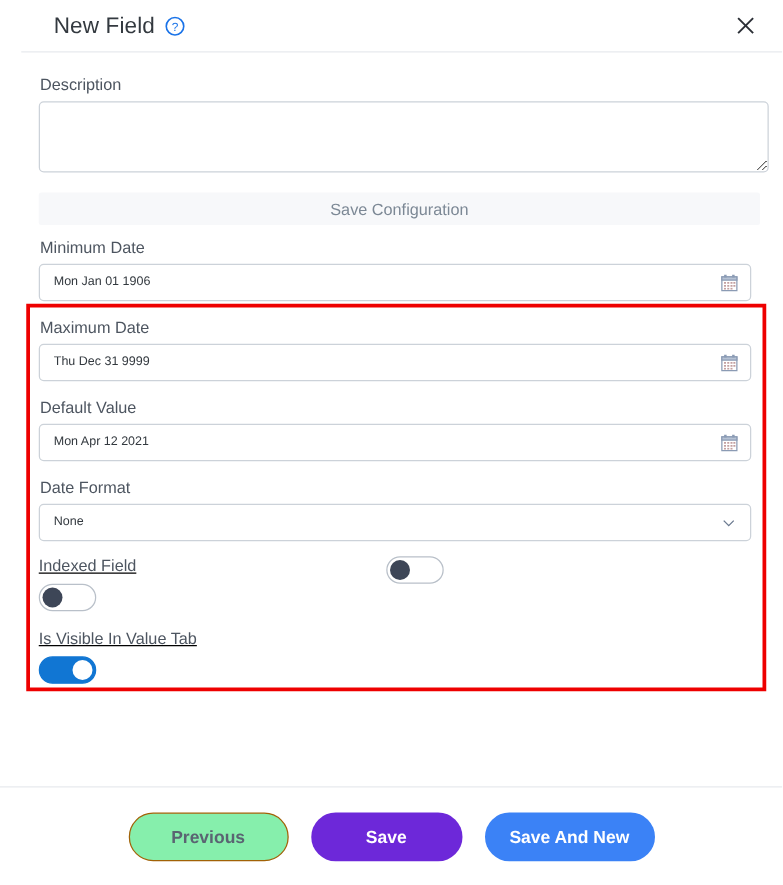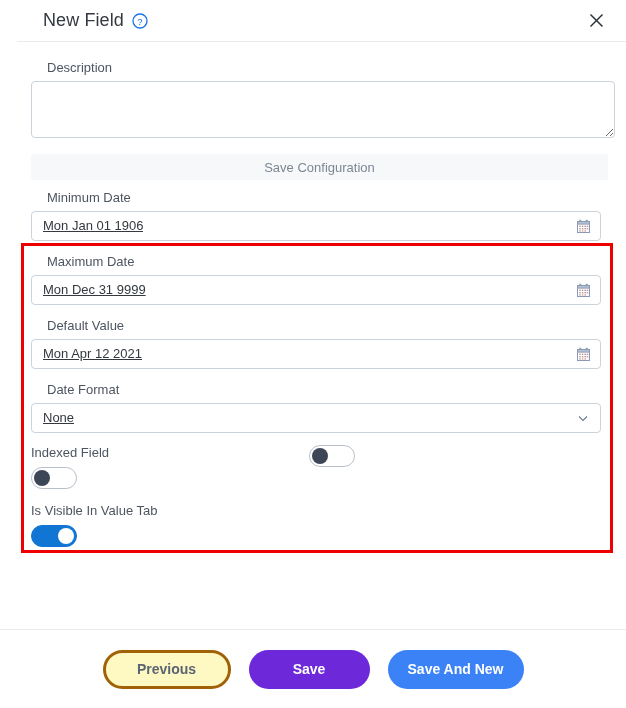--- a/index.html
+++ b/index.html
@@ -50,21 +50,21 @@
 
   
   .body {
     position: relative;
     padding: 0;
   }
 
   .field-label {
     font-size: 13px;
     color: #4d5560;
-    margin: 0 0 5px 16px;
+    margin: 0 0 5px 1px;
     line-height: 16px;
   }
 
   .desc-wrap { padding: 18px 14px 0 14px; }
 
   textarea.desc-input {
     display: block;
     width: 584px;
     height: 57px;
     border: 1px solid #ccd2d9;
@@ -116,46 +116,46 @@
     height: 30px;
     border: 1px solid #ccd2d9;
     border-radius: 4px;
     background: #fff;
     display: flex;
     align-items: center;
     padding: 0 34px 0 11px;
     cursor: text;
   }
   .input-value {
-    font-size: 13px;
+    font-size: 10px;
     color: #33393f;
     line-height: 28px;
     white-space: nowrap;
     overflow: hidden;
-    text-decoration: underline;
   }
   .field-adorn {
     position: absolute;
     right: 9px;
     top: 50%;
     transform: translateY(-50%);
     width: 16px; height: 16px;
     display: flex; align-items: center; justify-content: center;
     cursor: pointer;
   }
   .select-shell { cursor: pointer; }
 
   
   .toggle-area {
     padding: 12px 14px 0 14px;
   }
   .toggle-grid {
     display: grid;
     grid-template-columns: 278px 1fr;
     row-gap: 14px;
+    text-decoration: underline;
   }
   .toggle-cell { }
   .toggle-label {
     font-size: 13px;
     color: #4d5560;
     margin-bottom: 6px;
     line-height: 16px;
   }
   .switch {
     position: relative;
@@ -209,22 +209,22 @@
     font-weight: bold;
     cursor: pointer;
     height: 39px;
     display: flex;
     align-items: center;
     justify-content: center;
     white-space: nowrap;
   }
   .btn-previous {
     width: 128px;
-    background: #fef9c3;
-    border: 3px solid #a16207;
+    background: #86efac;
+    border: 1px solid #a16207;
     color: #5a6472;
   }
   .btn-save {
     width: 121px;
     background: #6d28d9;
     color: #ffffff;
   }
   .btn-save-new {
     width: 136px;
     background: #3b82f6;
@@ -289,21 +289,21 @@
                 <rect x="8.4" y="11.3" width="1.6" height="1.3"></rect>
               </g>
             </svg>
           </span>
         </div>
       </div>
 
       <div class="config-row">
         <div class="field-label">Maximum Date</div>
         <div class="input-shell">
-          <span class="input-value">Mon Dec 31 9999</span>
+          <span class="input-value">Thu Dec 31 9999</span>
           <span class="field-adorn">
             <svg width="15" height="15" viewBox="0 0 15 15">
               <rect x="1.5" y="2.5" width="12" height="11" fill="#ffffff" stroke="#8b9bb4" stroke-width="1"></rect>
               <rect x="1.5" y="2.5" width="12" height="2.6" fill="#b6c2d4" stroke="#8b9bb4" stroke-width="1"></rect>
               <rect x="3.3" y="0.8" width="2" height="2.2" fill="#8b9bb4"></rect>
               <rect x="9.7" y="0.8" width="2" height="2.2" fill="#8b9bb4"></rect>
               <g fill="#c3a0a0">
                 <rect x="3.2" y="6.6" width="1.6" height="1.4"></rect>
                 <rect x="5.8" y="6.6" width="1.6" height="1.4"></rect>
                 <rect x="8.4" y="6.6" width="1.6" height="1.4"></rect>

